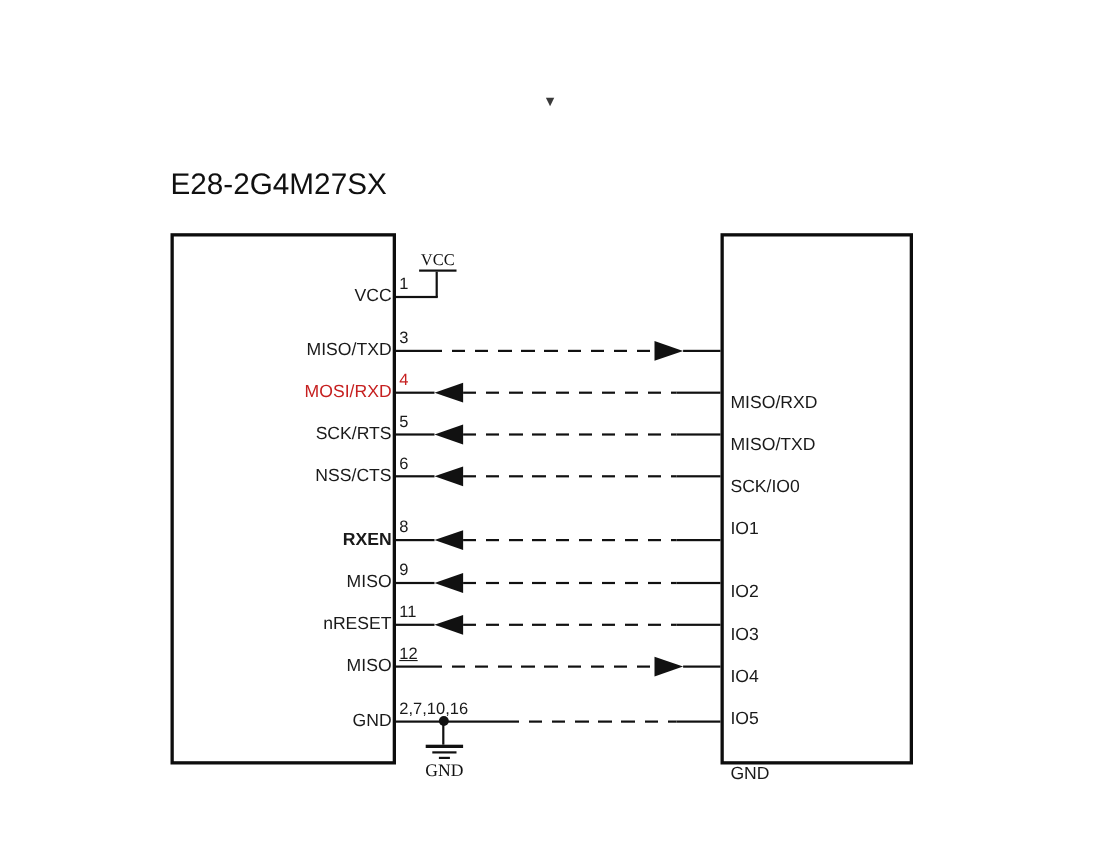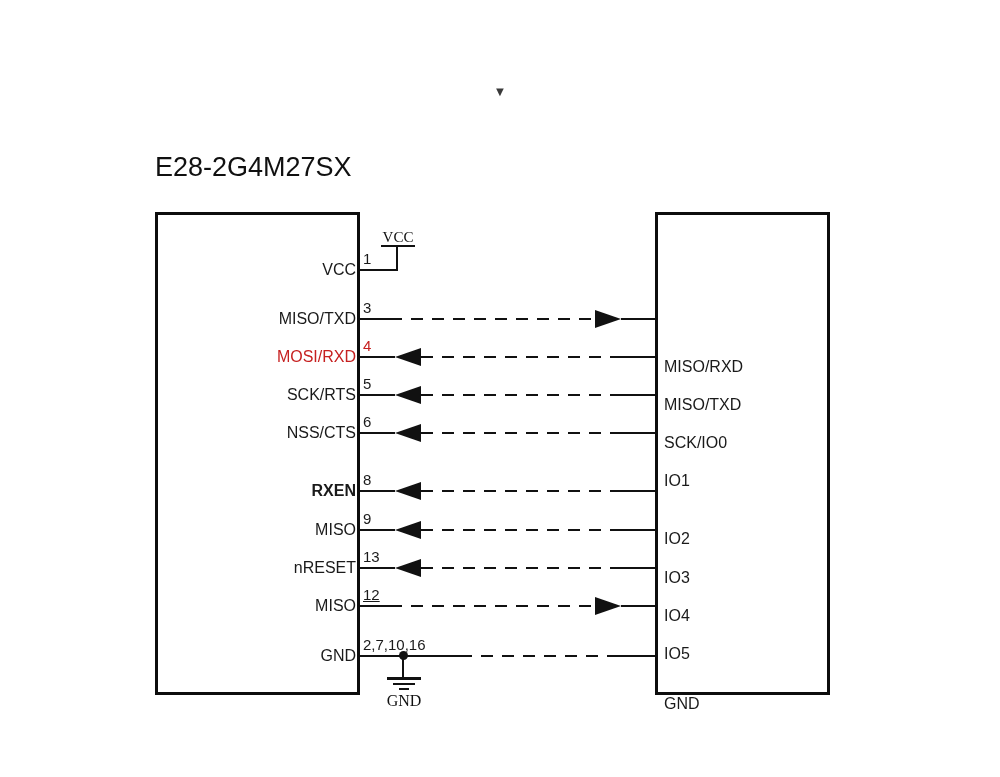--- a/index.html
+++ b/index.html
@@ -133,21 +133,21 @@
     <span class="abs pin-num" style="top:509px;">9</span>
     <span class="abs wire-solid" style="left:360px;top:529px;width:35px;"></span>
     <span class="abs arr-l" style="left:395px;top:521px;"></span>
     <span class="abs wire-dash" style="left:421px;top:529px;width:194px;"></span>
     <span class="abs wire-solid" style="left:615px;top:529px;width:40px;"></span>
     <span class="abs label right-label" style="top:519px;">IO3</span>
   </div>
 
   <div>
     <span class="abs label left-label" style="top:557px;">nRESET</span>
-    <span class="abs pin-num" style="top:547px;">13</span>
+    <span class="abs pin-num" style="top:547px;">11</span>
     <span class="abs wire-solid" style="left:360px;top:567px;width:35px;"></span>
     <span class="abs arr-l" style="left:395px;top:559px;"></span>
     <span class="abs wire-dash" style="left:421px;top:567px;width:194px;"></span>
     <span class="abs wire-solid" style="left:615px;top:567px;width:40px;"></span>
     <span class="abs label right-label" style="top:557px;">IO4</span>
   </div>
 
   <div>
     <span class="abs label left-label" style="top:595px;">MISO</span>
     <span class="abs pin-num" style="top:585px;text-decoration:underline;">12</span>

